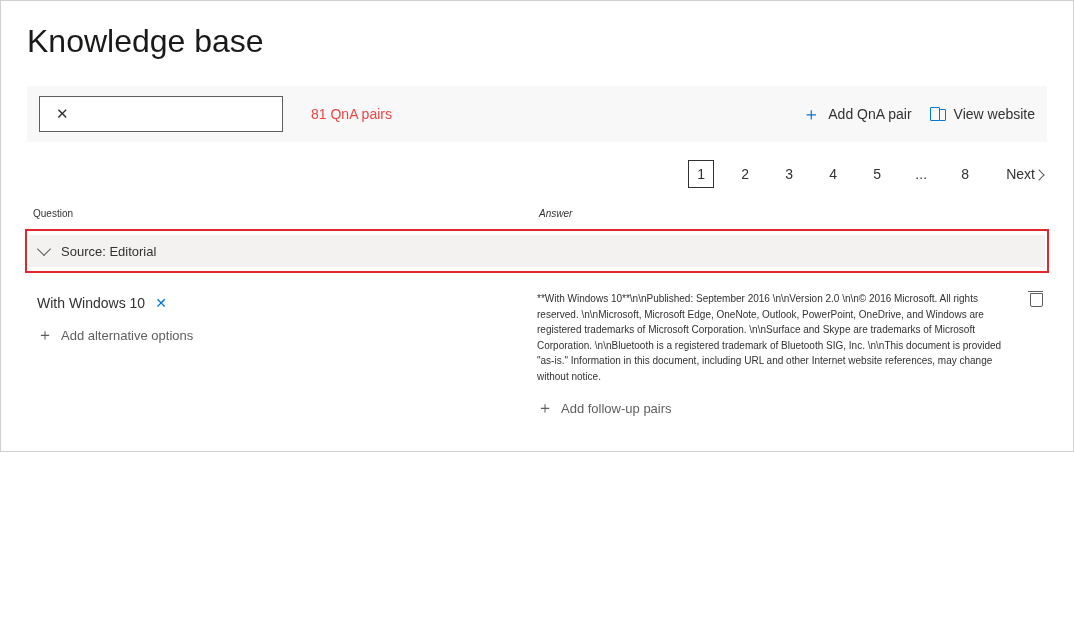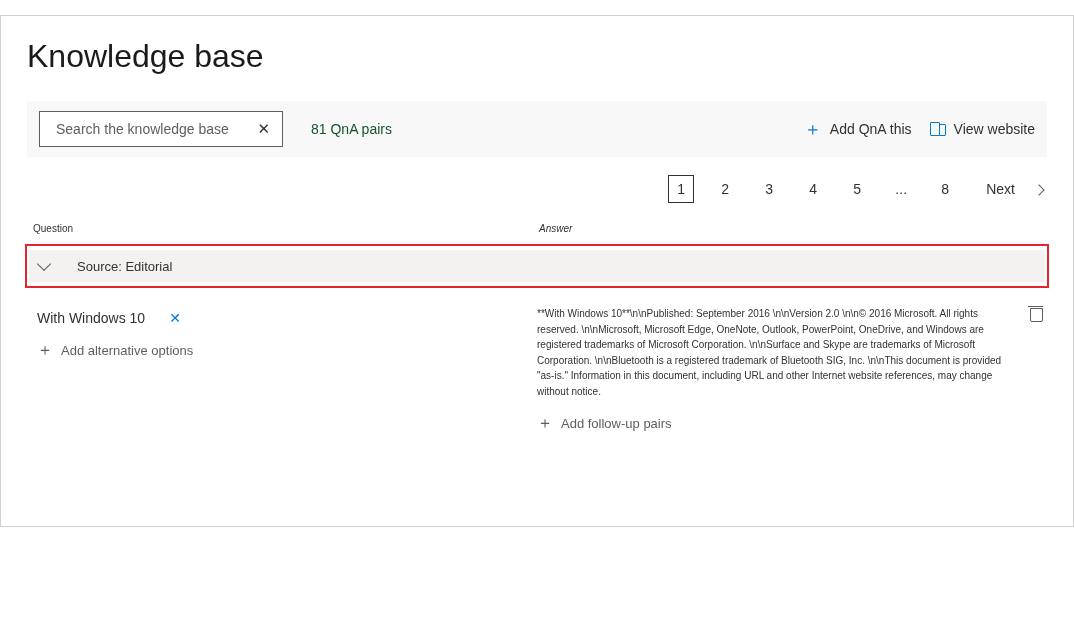--- a/index.html
+++ b/index.html
@@ -5,25 +5,24 @@
   * { box-sizing: border-box; }
   body {
     margin: 0;
     font-family: "Segoe UI", -apple-system, sans-serif;
     background: #fff;
     color: #323130;
     font-size: 14px;
   }
   .frame {
     width: 1074px;
-    height: 512px;
+    height: 452px;
     border: 1px solid #d0d0d0;
     padding: 18px 26px 0 26px;
     position: relative;
-    margin-top: 15px;
   }
   h1 {
     font-weight: 400;
     font-size: 32px;
     margin: 4px 0 26px 0;
     color: #1b1a19;
   }
   .toolbar {
     display: flex;
     align-items: center;
@@ -51,21 +50,21 @@
   }
   .searchbox input::placeholder { color: #605e5c; }
   .clear-x {
     font-size: 15px;
     color: #323130;
     cursor: pointer;
     padding: 0 2px;
   }
   .count {
     margin-left: 28px;
-    color: #14532d;
+    color: #ef4444;
     text-align: right;
   }
   .spacer { flex: 1; }
   .tool-action {
     display: flex;
     align-items: center;
     gap: 8px;
     margin-left: 18px;
     cursor: pointer;
     color: #323130;
@@ -112,21 +111,21 @@
     align-items: center;
     justify-content: center;
     cursor: pointer;
     color: #323130;
   }
   .pg.current {
     border: 1px solid #323130;
     font-weight: 400;
   }
   .pg.next {
-    gap: 20px;
+    gap: 0;
     margin-left: 10px;
   }
   .chev-r::after {
     content: "";
     display: inline-block;
     width: 7px; height: 7px;
     border-top: 1.5px solid #605e5c;
     border-right: 1.5px solid #605e5c;
     transform: rotate(45deg);
   }
@@ -145,21 +144,21 @@
   }
   .source-row {
     display: flex;
     align-items: center;
     background: #f3f2f1;
     height: 32px;
     padding: 0 10px;
     margin: 2px 0;
     cursor: pointer;
     font-size: 13px;
-    gap: 28px;
+    gap: 12px;
   }
   .chev {
     width: 10px; height: 10px;
     border-left: 1.3px solid #605e5c;
     border-bottom: 1.3px solid #605e5c;
     display: inline-block;
   }
   .chev.down { transform: rotate(-45deg); margin-top: -4px; }
   .chev.up   { transform: rotate(135deg); margin-top: 4px; }
   .qa-row {
@@ -167,21 +166,21 @@
     align-items: flex-start;
     padding: 0 4px;
   }
   .q-side {
     width: 506px;
     padding: 4px 0 0 6px;
   }
   .chip {
     display: inline-flex;
     align-items: center;
-    gap: 24px;
+    gap: 10px;
     font-size: 14px;
     color: #323130;
     padding: 2px 0;
   }
   .chip .rm {
     color: #0078d4;
     font-size: 14px;
     cursor: pointer;
   }
   .add-line {
@@ -245,28 +244,27 @@
 </style>
 </head>
 <body>
 
 <div class="frame">
 
   <h1>Knowledge base</h1>
 
   <div class="toolbar">
     <div class="searchbox">
-      <input type="text" placeholder="Search the knowledge base" style="">
       <span class="clear-x">✕</span>
     </div>
     <div class="count">81 QnA pairs</div>
     <div class="spacer"></div>
     <div class="tool-action">
       <span class="plus-blue">＋</span>
-      <span>Add QnA this</span>
+      <span>Add QnA pair</span>
     </div>
     <div class="tool-action">
       <span class="view-ico"></span>
       <span>View website</span>
     </div>
   </div>
 
   <div class="pager" id="pager">
       <div class="pg current">1</div>
       <div class="pg">2</div>

